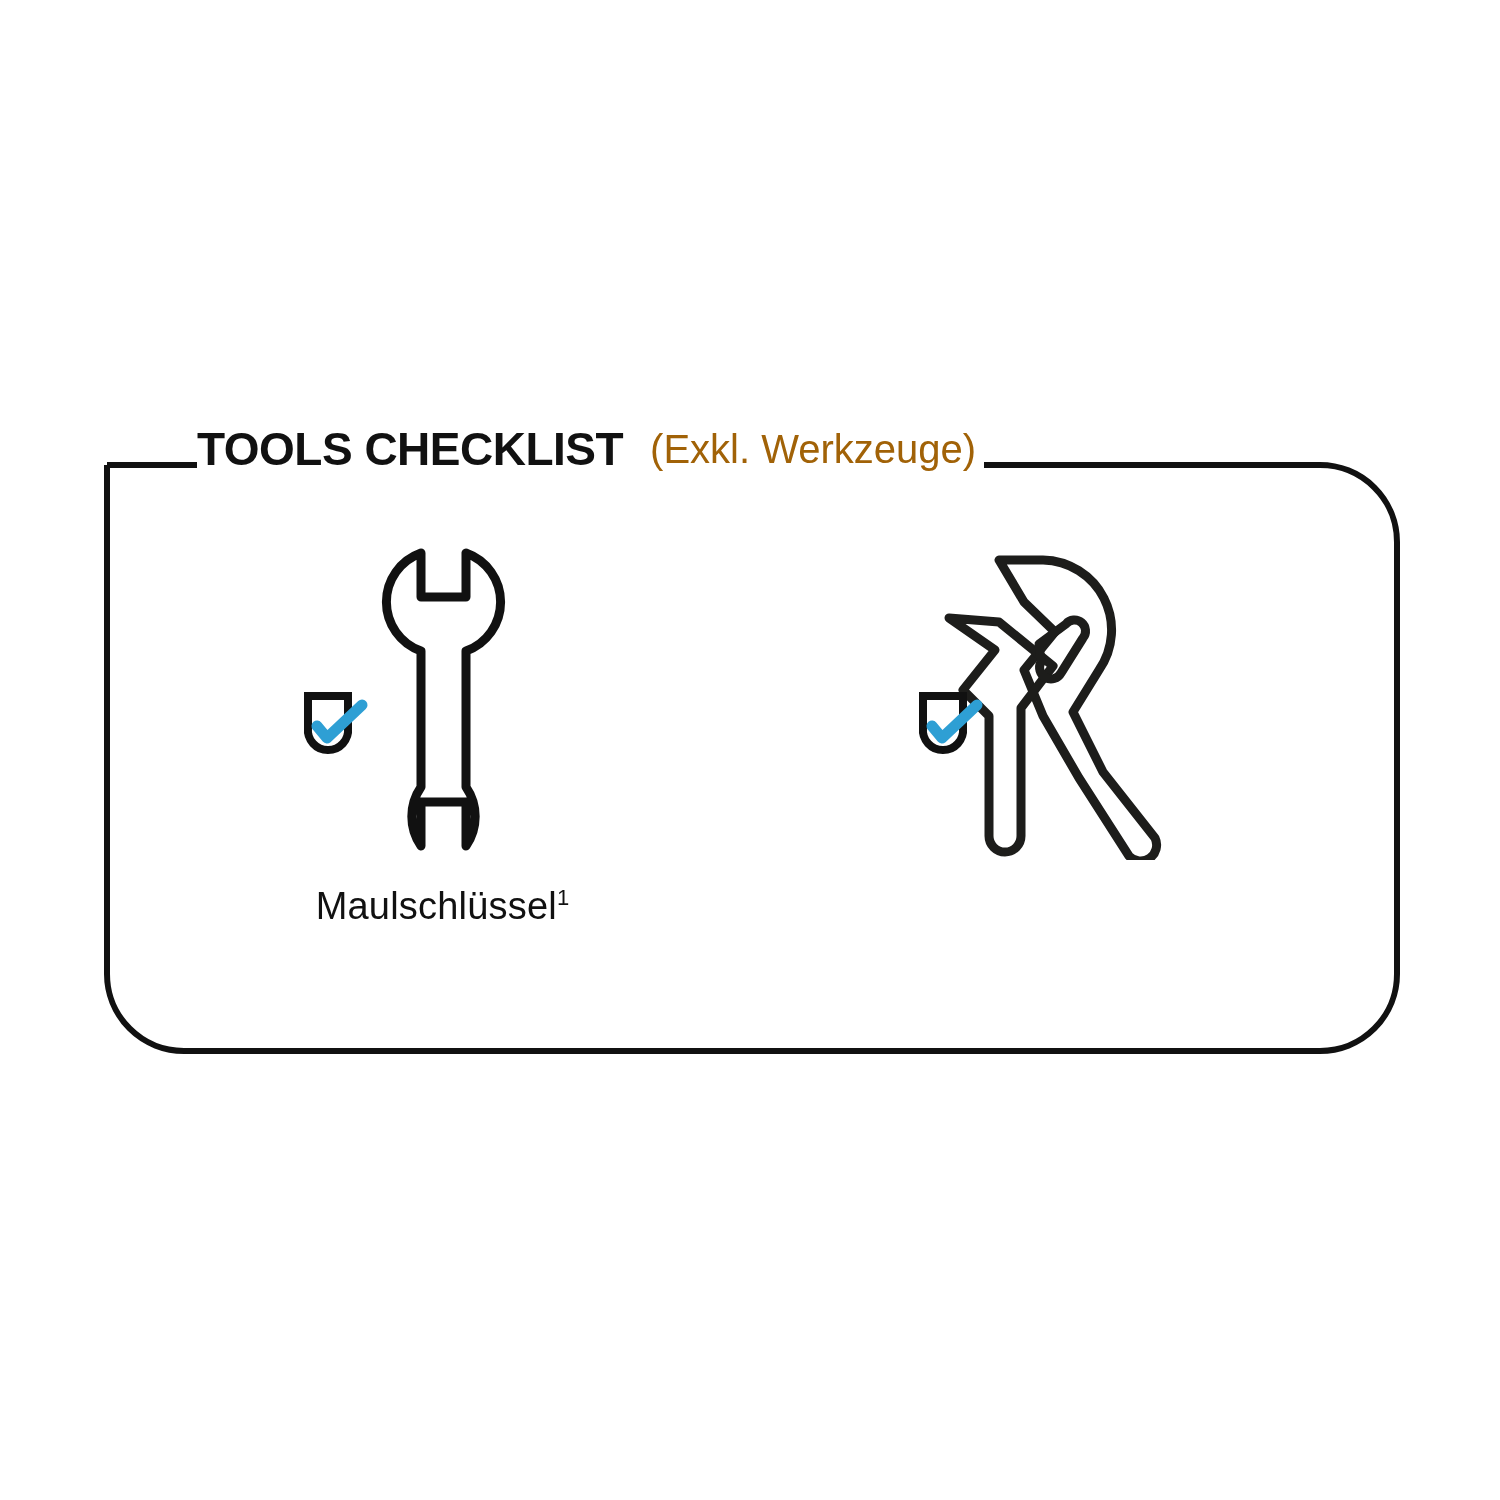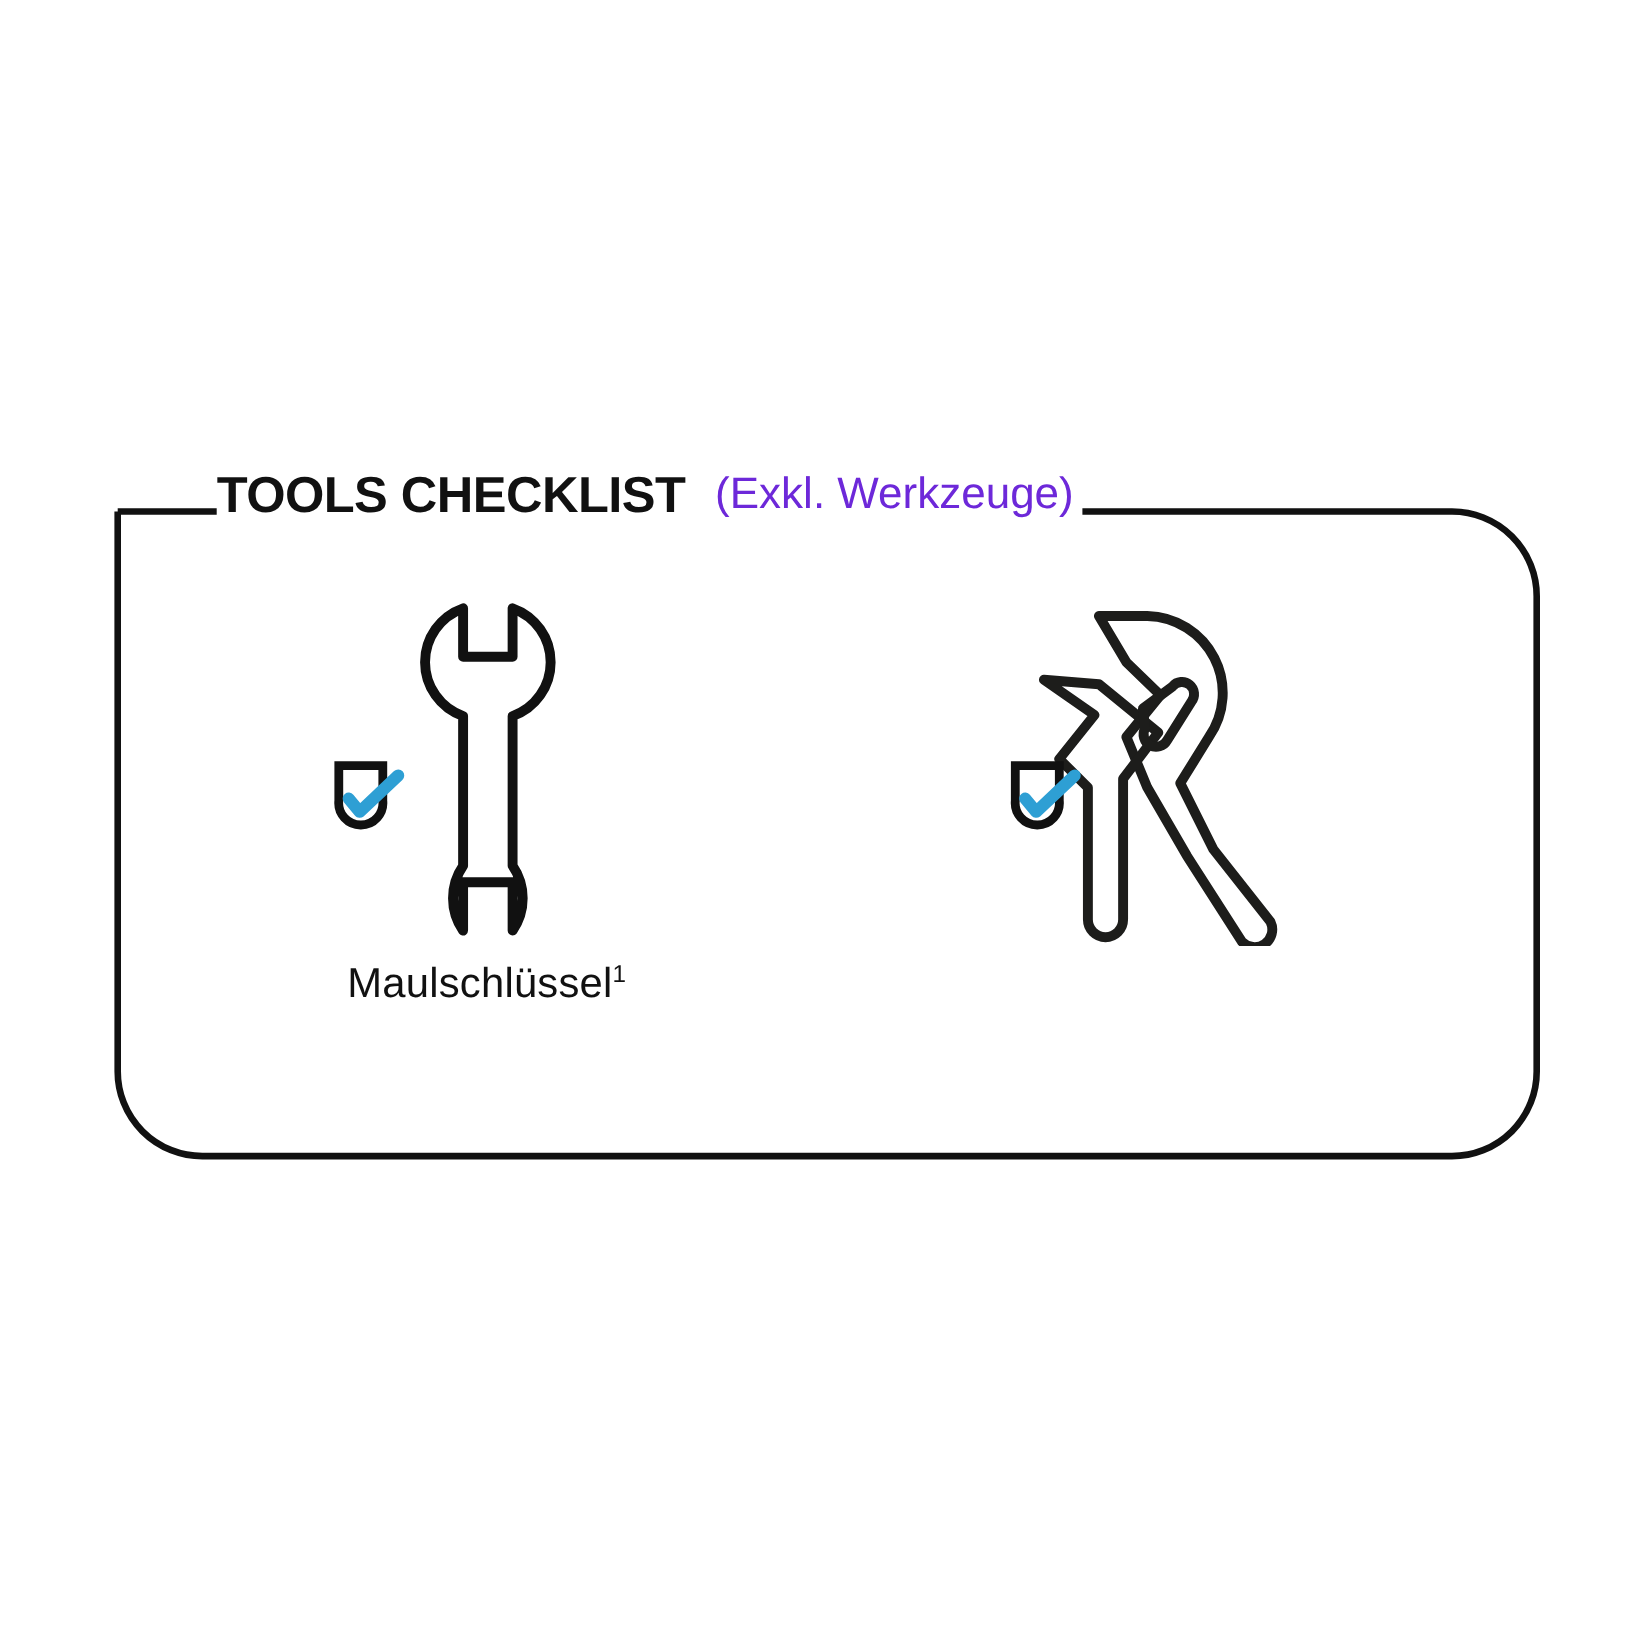--- a/index.html
+++ b/index.html
@@ -61,21 +61,21 @@
     font-weight: 700;
     font-size: 46px;
     letter-spacing: -0.5px;
     color: #111111;
     line-height: 1;
   }
   .title-sub {
     font-family: "Liberation Sans", sans-serif;
     font-weight: 400;
     font-size: 40px;
-    color: #6d28d9;
+    color: #a16207;
     line-height: 1;
     letter-spacing: 0px;
   }
 
   
   .items {
     position: absolute;
     left: 130px;
     top: 540px;
     width: 1250px;
@@ -105,21 +105,21 @@
   .badge-svg {
     position: absolute;
     width: 76px;
     height: 76px;
   }
   .badge-1 { left: 22px;  top: 148px; }
   .badge-2 { left: 12px;  top: 148px; }
   .badge-3 { left: 12px;  top: 148px; }
 
   .item-label {
-    margin-top: 12px;
+    margin-top: 24px;
     text-align: center;
     font-family: "Liberation Sans", sans-serif;
     font-weight: 400;
     font-size: 38px;
     line-height: 1.18;
     color: #111111;
     letter-spacing: 0.2px;
   }
   .item-label sup {
     font-size: 0.58em;

